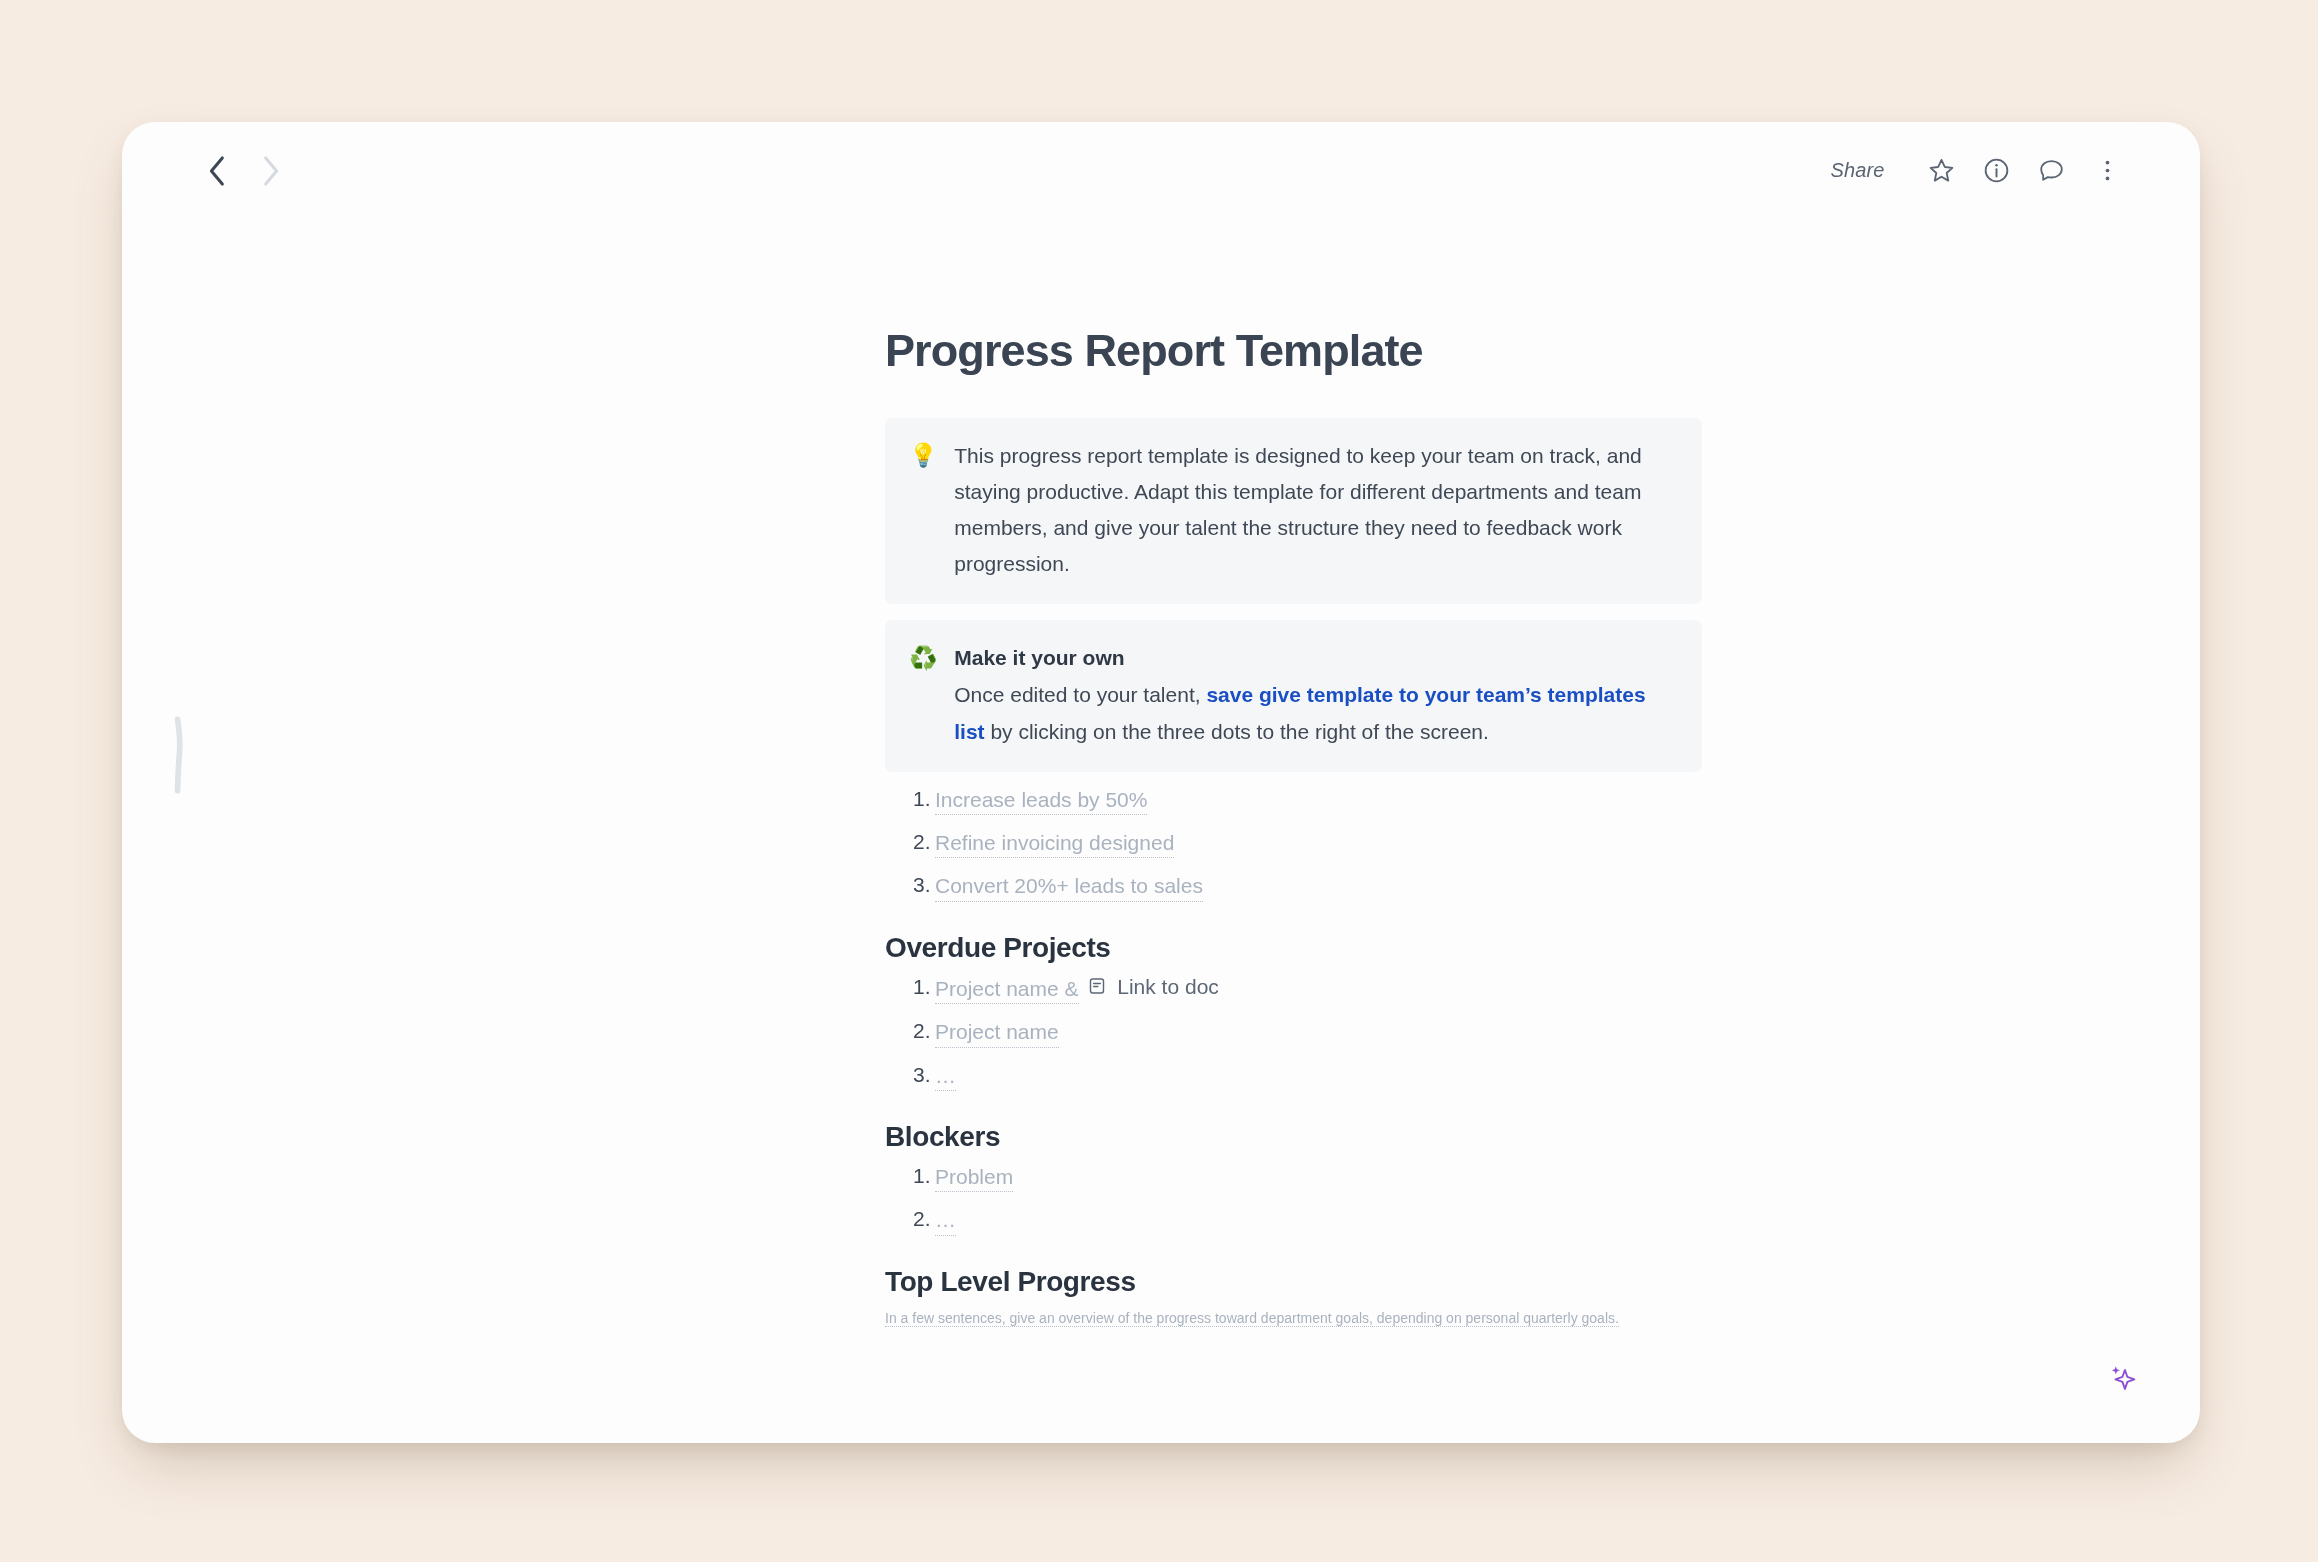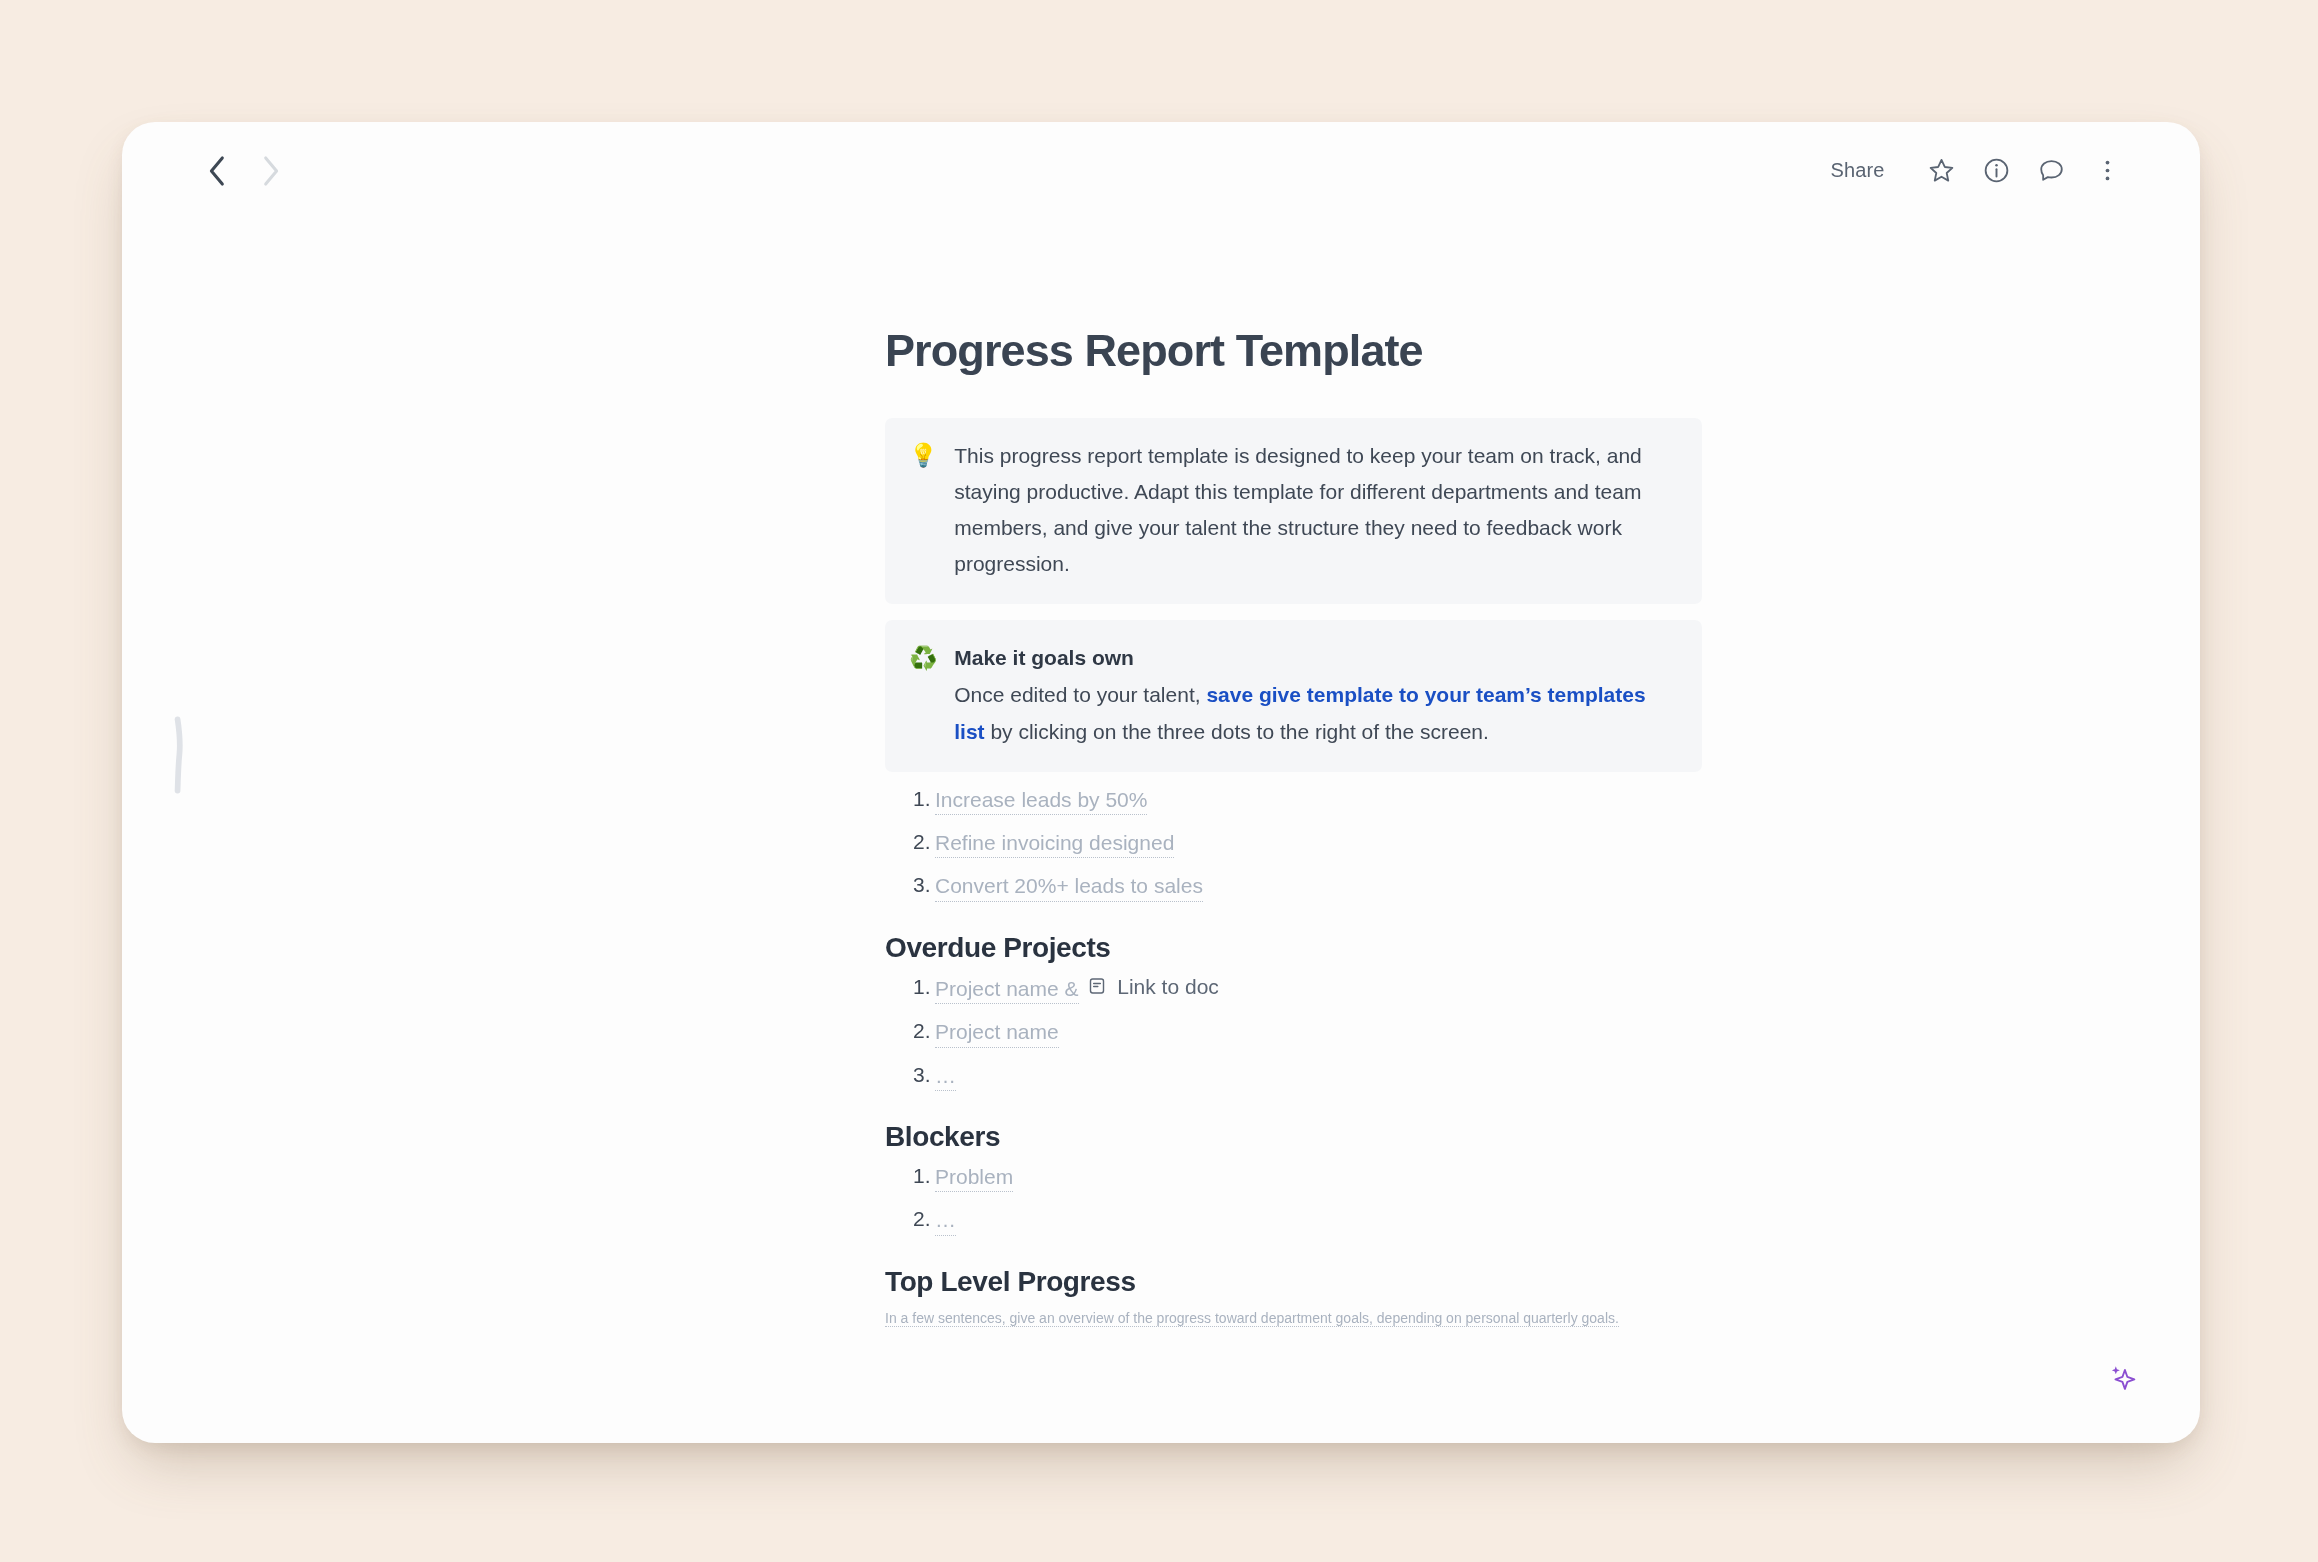--- a/index.html
+++ b/index.html
@@ -52,20 +52,21 @@
   }
   .nav-btn svg { display: block; }
 
   .top-actions {
     position: absolute;
     right: 69px;
     top: 24.6px;
     display: flex;
     align-items: center;
     gap: 0;
+    font-style: italic;
   }
   .share-label {
     font-size: 20px;
     color: #5a6472;
     letter-spacing: 0.1px;
     padding: 0 20px;
     cursor: pointer;
     white-space: nowrap;
   }
   .icon-btn {
@@ -281,21 +282,21 @@
     <h1 class="doc-title">Progress Report Template</h1>
 
     <div class="callout">
       <span class="callout-emoji">💡</span>
       <div class="callout-body">This progress report template is designed to keep your team on track, and staying productive. Adapt this template for different departments and team members, and give your talent the structure they need to feedback work progression.</div>
     </div>
 
     <div class="callout">
       <span class="callout-emoji">♻️</span>
       <div class="callout-body">
-        <div class="callout-title">Make it goals own</div>
+        <div class="callout-title">Make it your own</div>
         <div><span>Once edited to your talent, </span><a class="doc-link" href="#">save give template to your team’s templates list</a><span> by clicking on the three dots to the right of the screen.</span></div>
       </div>
     </div>
 
     <ol class="doc-list">
       <li><span class="ph">Increase leads by 50%</span></li>
       <li><span class="ph">Refine invoicing designed</span></li>
       <li><span class="ph">Convert 20%+ leads to sales</span></li>
     </ol>
 

